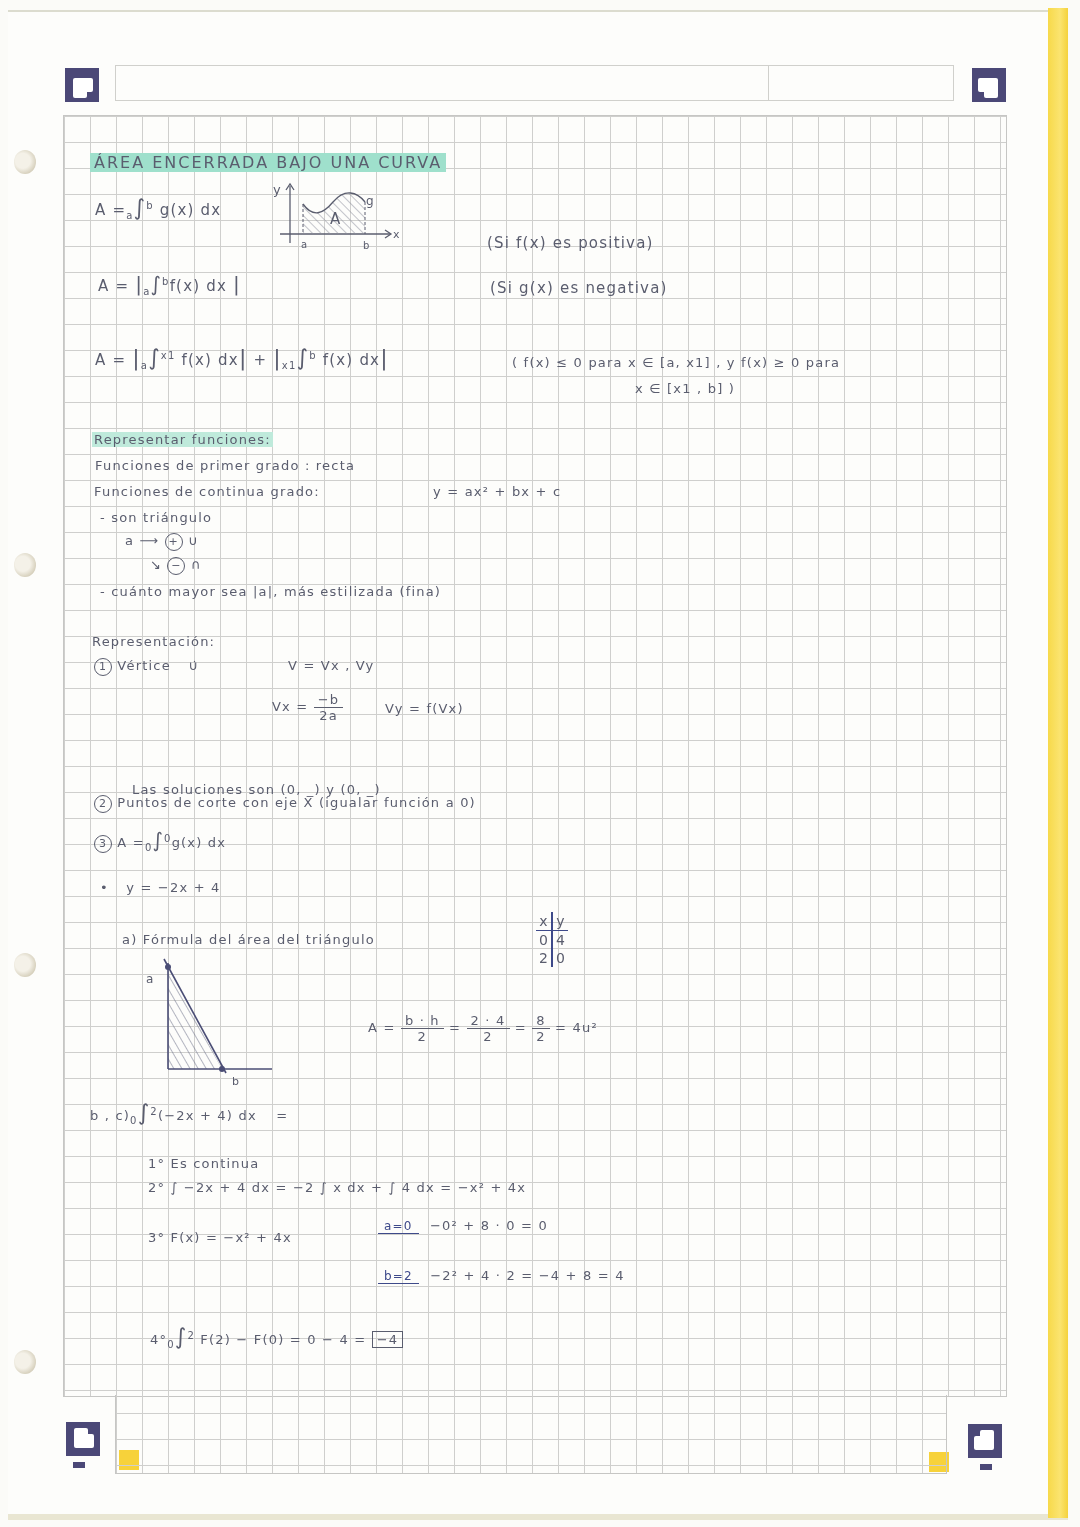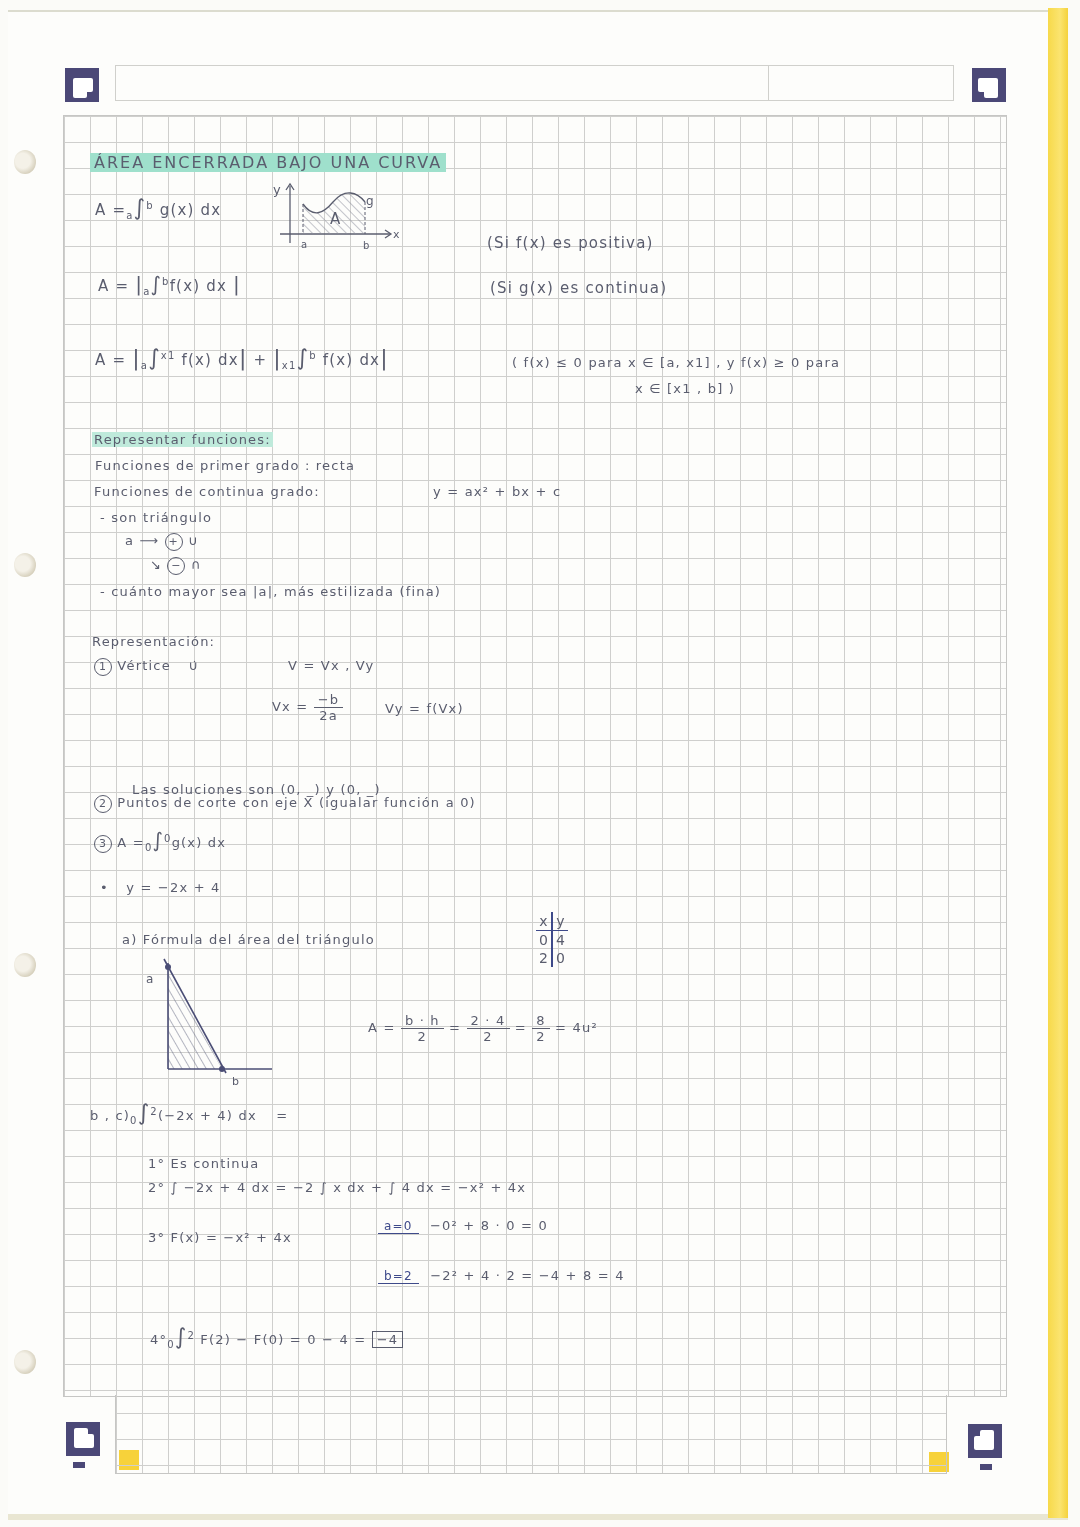--- a/index.html
+++ b/index.html
@@ -131,21 +131,21 @@
   <text x="101" y="27" font-size="12" fill="#5a5d6e" font-family="DejaVu Sans, sans-serif">g</text>
 </svg>
 
 <div class="hw" style="left:487px; top:202px;margin-top:32px;">(Si f(x) es positiva)</div>
 
 <div class="hw" style="left:98px; top:272px;">
   <span>A =</span>
   <span style="font-size:20px;">|</span><sub>a</sub><span style="font-size:20px;">∫</span><sup>b</sup><span class="sm2">f(x) dx</span>
   <span style="font-size:20px;">|</span>
 </div>
-<div class="hw" style="left:490px; top:279px;">(Si g(x) es continua)</div>
+<div class="hw" style="left:490px; top:279px;">(Si g(x) es negativa)</div>
 
 <div class="hw" style="left:95px; top:345px;">
   <span>A =</span>
   <span style="font-size:22px;">|</span><sub>a</sub><span style="font-size:22px;">∫</span><sup>x1</sup>
   <span class="sm2">f(x) dx</span><span style="font-size:22px;">|</span>
   <span>+</span>
   <span style="font-size:22px;">|</span><sub>x1</sub><span style="font-size:22px;">∫</span><sup>b</sup>
   <span class="sm2">f(x) dx</span><span style="font-size:22px;">|</span>
 </div>
 <div class="hw sm2" style="left:512px; top:355px;">( f(x) ≤ 0 para x ∈ [a, x1] , y f(x) ≥ 0 para</div>

